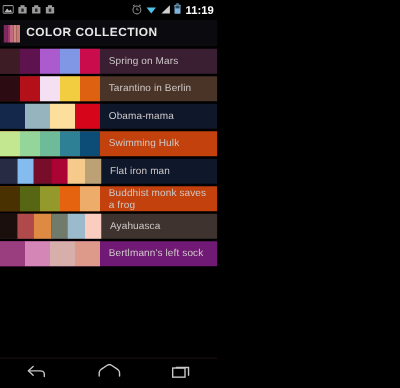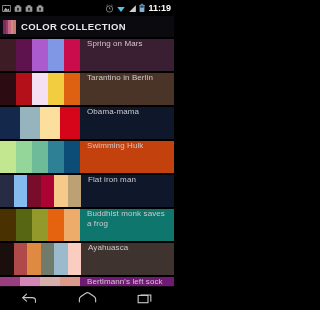--- a/index.html
+++ b/index.html
@@ -45,22 +45,22 @@
   }
 
   
   .list {
     background:#000;
     height:248px;
     overflow:hidden;
     padding-top:1px;
   }
   .row {
-    height:32px;
-    display:flex; align-items:flex-start;
+    height:20px;
+    display:flex; align-items:center;
     margin-bottom:2px;
     position:relative;
   }
   .sw-group { display:flex; height:100%; flex:0 0 auto; }
   .sw { height:100%; }
   .row-label {
     flex:1 1 auto;
     display:flex; align-items:center;
     padding-left:7px; padding-right:3px;
     color:#cfc9c9;
@@ -205,21 +205,21 @@
       <div class="sw" style="width:13.5px;background:#272b44"></div>
       <div class="sw" style="width:13.5px;background:#85bcf0"></div>
       <div class="sw" style="width:13.5px;background:#770d2a"></div>
       <div class="sw" style="width:13.5px;background:#ab0334"></div>
       <div class="sw" style="width:13.5px;background:#f6ca8a"></div>
       <div class="sw" style="width:13.5px;background:#bba173"></div>
     </div>
     <div class="row-label">Flat iron man</div>
   </div>
 
-  <div class="row" style="background:#0f766e">
+  <div class="row" style="background:#c2410c">
     <div class="sw-group">
       <div class="sw" style="width:16px;background:#4a3102"></div>
       <div class="sw" style="width:16px;background:#566613"></div>
       <div class="sw" style="width:16px;background:#94992c"></div>
       <div class="sw" style="width:16px;background:#e5620f"></div>
       <div class="sw" style="width:16px;background:#eeac6b"></div>
     </div>
     <div class="row-label">Buddhist monk saves a frog</div>
   </div>
 

